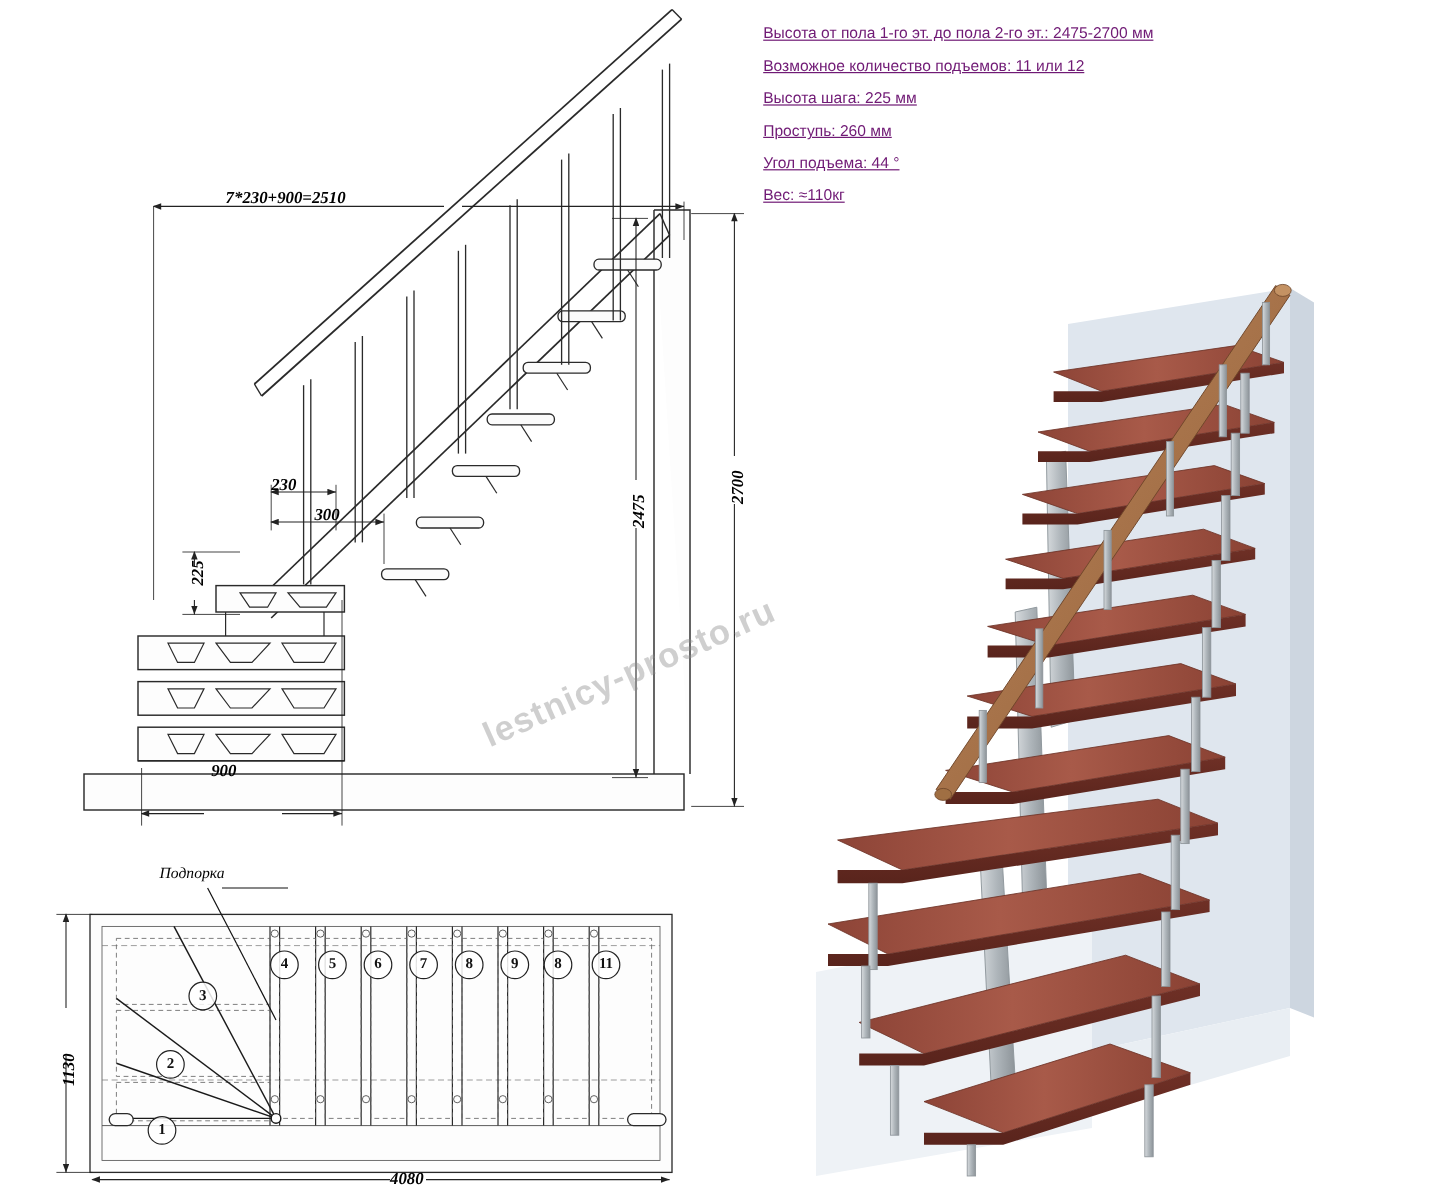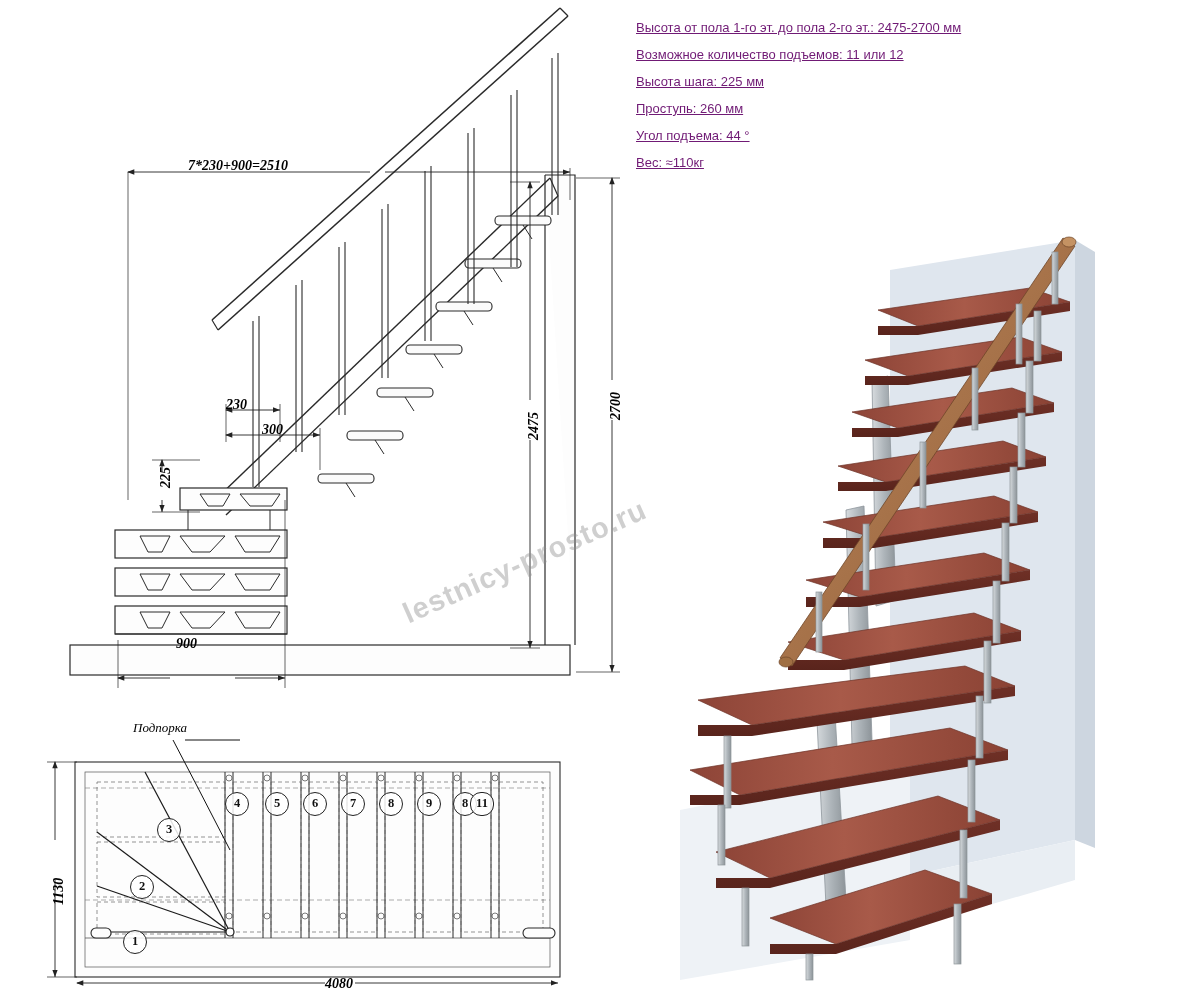--- a/index.html
+++ b/index.html
@@ -350,21 +350,21 @@
     <div class="stepnum" style="left:98px;  top:230px;">1</div>
     <div class="stepnum" style="left:105px; top:175px;">2</div>
     <div class="stepnum" style="left:132px; top:118px;">3</div>
     <div class="stepnum" style="left:200px; top:92px;">4</div>
     <div class="stepnum" style="left:240px; top:92px;">5</div>
     <div class="stepnum" style="left:278px; top:92px;">6</div>
     <div class="stepnum" style="left:316px; top:92px;">7</div>
     <div class="stepnum" style="left:354px; top:92px;">8</div>
     <div class="stepnum" style="left:392px; top:92px;">9</div>
     <div class="stepnum" style="left:428px; top:92px;">8</div>
-    <div class="stepnum" style="left:445px; top:92px;border-radius:11px;">11</div>
+    <div class="stepnum" style="left:468px; top:92px;">11</div>
   </div>
 
   <div class="render">
     <svg width="570" height="810" viewBox="0 0 570 810">
       <defs>
         <linearGradient id="wood" x1="0" y1="0" x2="1" y2="0">
           <stop offset="0%" stop-color="#8d4437"></stop>
           <stop offset="45%" stop-color="#a85a49"></stop>
           <stop offset="100%" stop-color="#8a4234"></stop>
         </linearGradient>

